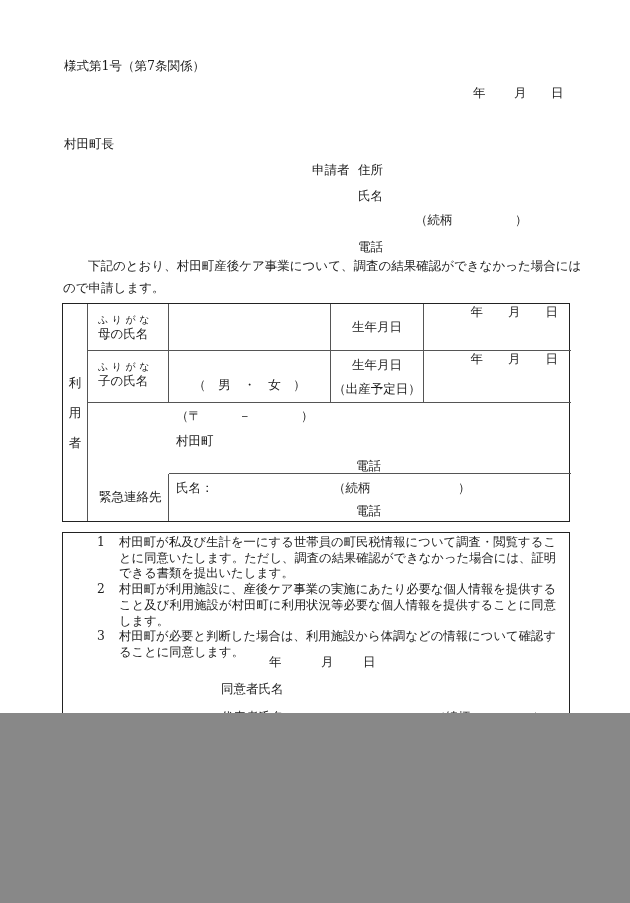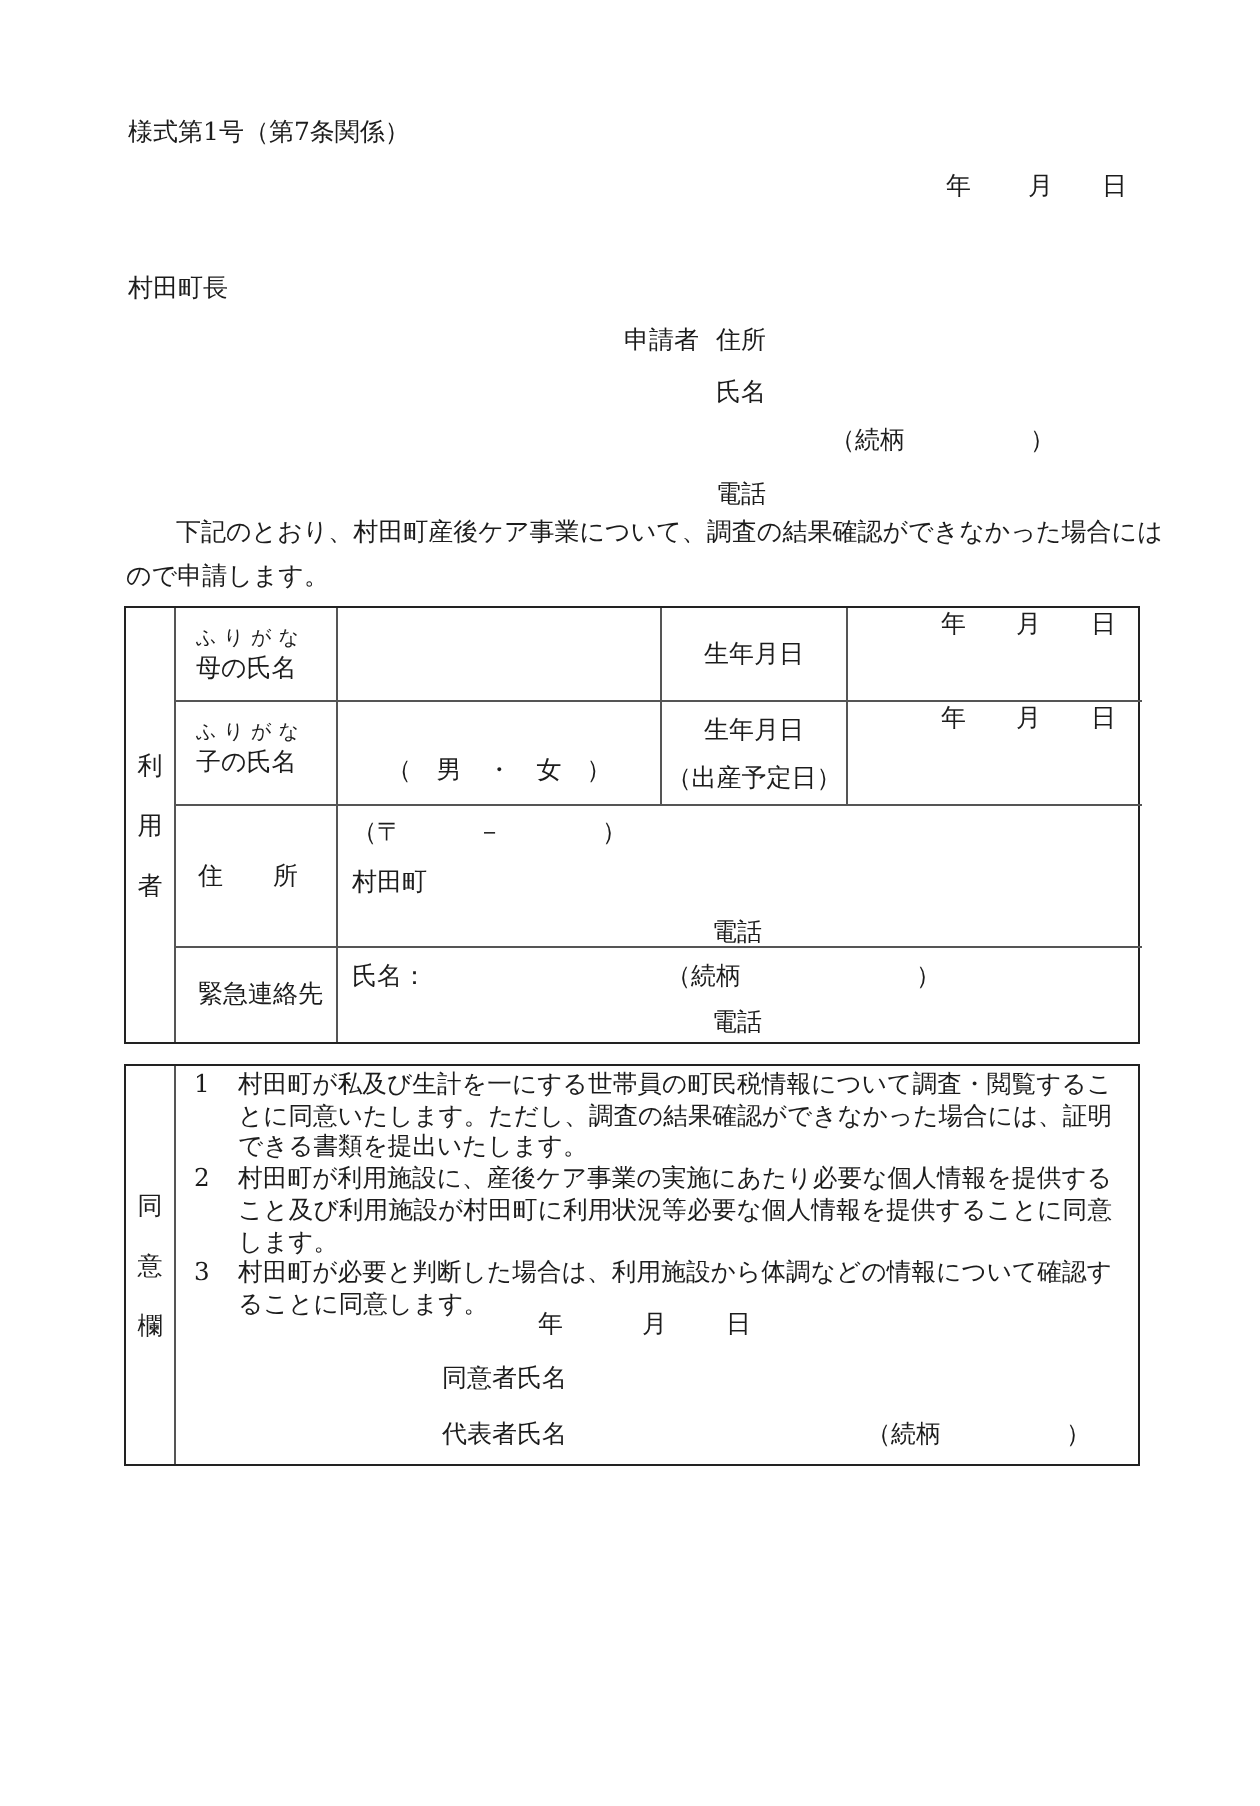--- a/index.html
+++ b/index.html
@@ -1,18 +1,18 @@
 <!DOCTYPE html>
 <html><head>
 <meta charset="utf-8">
 <style>
   html,body{margin:0;padding:0;background:#888;}
   .page{
     position:relative;
-    width:630px;height:903px;
+    width:630px;height:713px;
     background:#ffffff;
     font-family:"DejaVu Serif","Liberation Serif",serif;
     color:#1c1c1c;
     font-size:12.5px;
     overflow:hidden;
   }
   .t{ 
     position:absolute;
     white-space:pre;
     line-height:14px;
@@ -136,44 +136,38 @@
     <div class="cell sex-cell" style="grid-area:2/3/3/4">
       <span>（　男　・　女　）</span>
     </div>
     <div class="cell center-cell" style="grid-area:2/4/3/5">
       <span class="two-line"><span>生年月日</span><br><span>（出産予定日）</span></span>
     </div>
     <div class="cell date-cell no-r" style="grid-area:2/5/3/6">
       <span>年　　月　　日</span>
     </div>
 
-    <div class="cell center-cell" style="grid-area:3/2/4/3;justify-content:flex-start;padding-left:11px">
-      <span style="white-space:pre">住　　所</span>
-    </div>
     <div class="cell no-r" style="grid-area:3/3/4/6">
       <span class="rel" style="left:7px;top:6px">（〒　　　－　　　　）</span>
       <span class="rel" style="left:7px;top:31px">村田町</span>
       <span class="rel" style="left:187px;top:56px">電話</span>
     </div>
 
     <div class="cell center-cell no-b" style="grid-area:4/2/5/3;justify-content:flex-start;padding-left:11px">
       <span>緊急連絡先</span>
     </div>
     <div class="cell no-r no-b" style="grid-area:4/3/5/6">
       <span class="rel" style="left:7px;top:7px">氏名：</span>
       <span class="rel" style="left:164px;top:7px">（続柄　　　　　　　）</span>
       <span class="rel" style="left:187px;top:30px">電話</span>
     </div>
   </div>
 
   <div class="tbl" id="consent-table">
 
-    <div class="cell vcell no-b" style="grid-area:1/1/2/2">
-      <span>同意欄</span>
-    </div>
 
     <div class="cell consent-body no-r no-b" style="grid-area:1/2/2/3">
       <div class="consent-list">
         <div class="consent-item">
           <span class="num">1</span>
           <span class="txt">村田町が私及び生計を一にする世帯員の町民税情報について調査・閲覧することに同意いたします。ただし、調査の結果確認ができなかった場合には、証明できる書類を提出いたします。</span>
         </div>
         <div class="consent-item">
           <span class="num">2</span>
           <span class="txt">村田町が利用施設に、産後ケア事業の実施にあたり必要な個人情報を提供すること及び利用施設が村田町に利用状況等必要な個人情報を提供することに同意します。</span>

